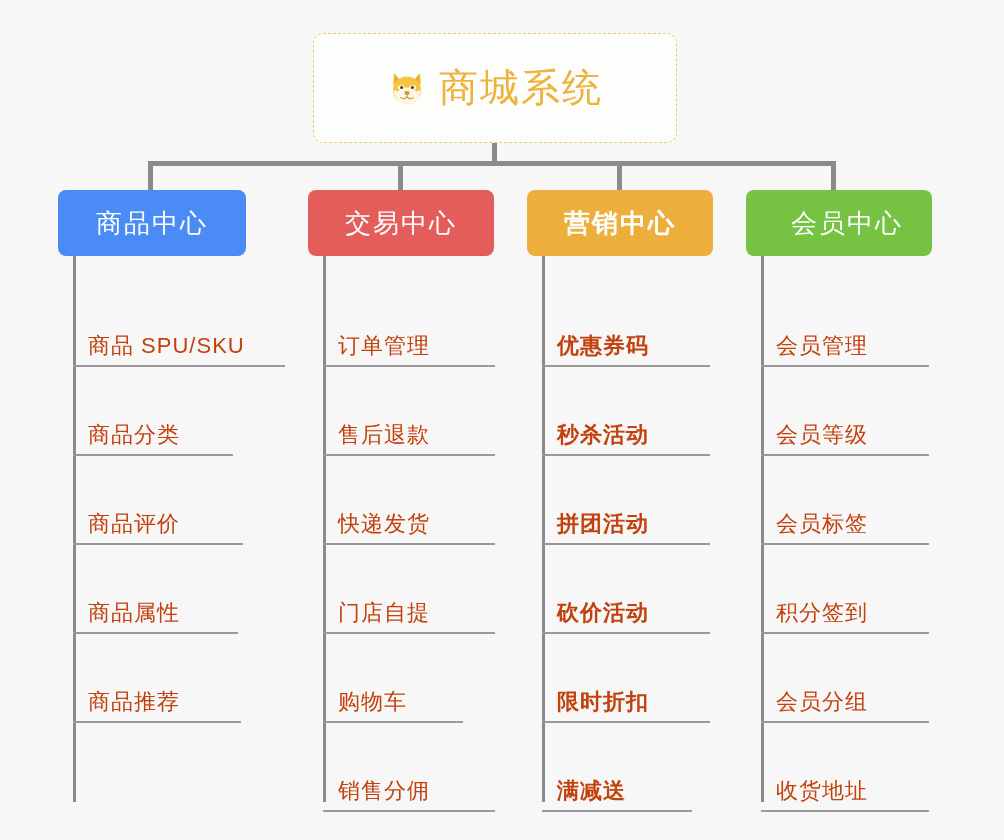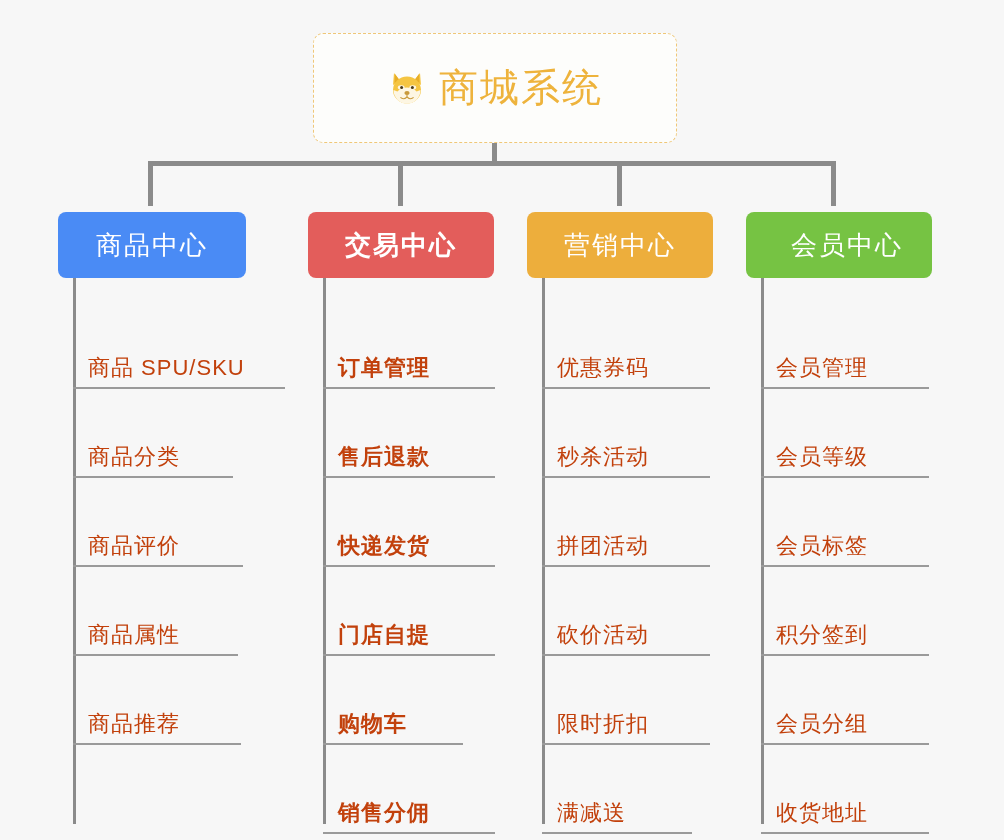--- a/index.html
+++ b/index.html
@@ -71,25 +71,25 @@
     height: 45px;
   }
   .conn-drop.d1 { left: 148px; }
   .conn-drop.d2 { left: 398px; }
   .conn-drop.d3 { left: 617px; }
   .conn-drop.d4 { left: 831px; }
 
   
   .column {
     position: absolute;
-    top: 212px;
+    top: 190px;
   }
   .col1 { left: 58px;  width: 188px; }
-  .col2 { left: 308px; width: 186px; font-weight: bold; }
-  .col3 { left: 527px; width: 186px; }
+  .col2 { left: 308px; width: 186px; }
+  .col3 { left: 527px; width: 186px; font-weight: bold; }
   .col4 { left: 746px; width: 186px; }
 
   .cat-box {
     height: 66px;
     border-radius: 8px;
     display: flex;
     align-items: center;
     justify-content: center;
     color: #ffffff;
     font-size: 26px;

